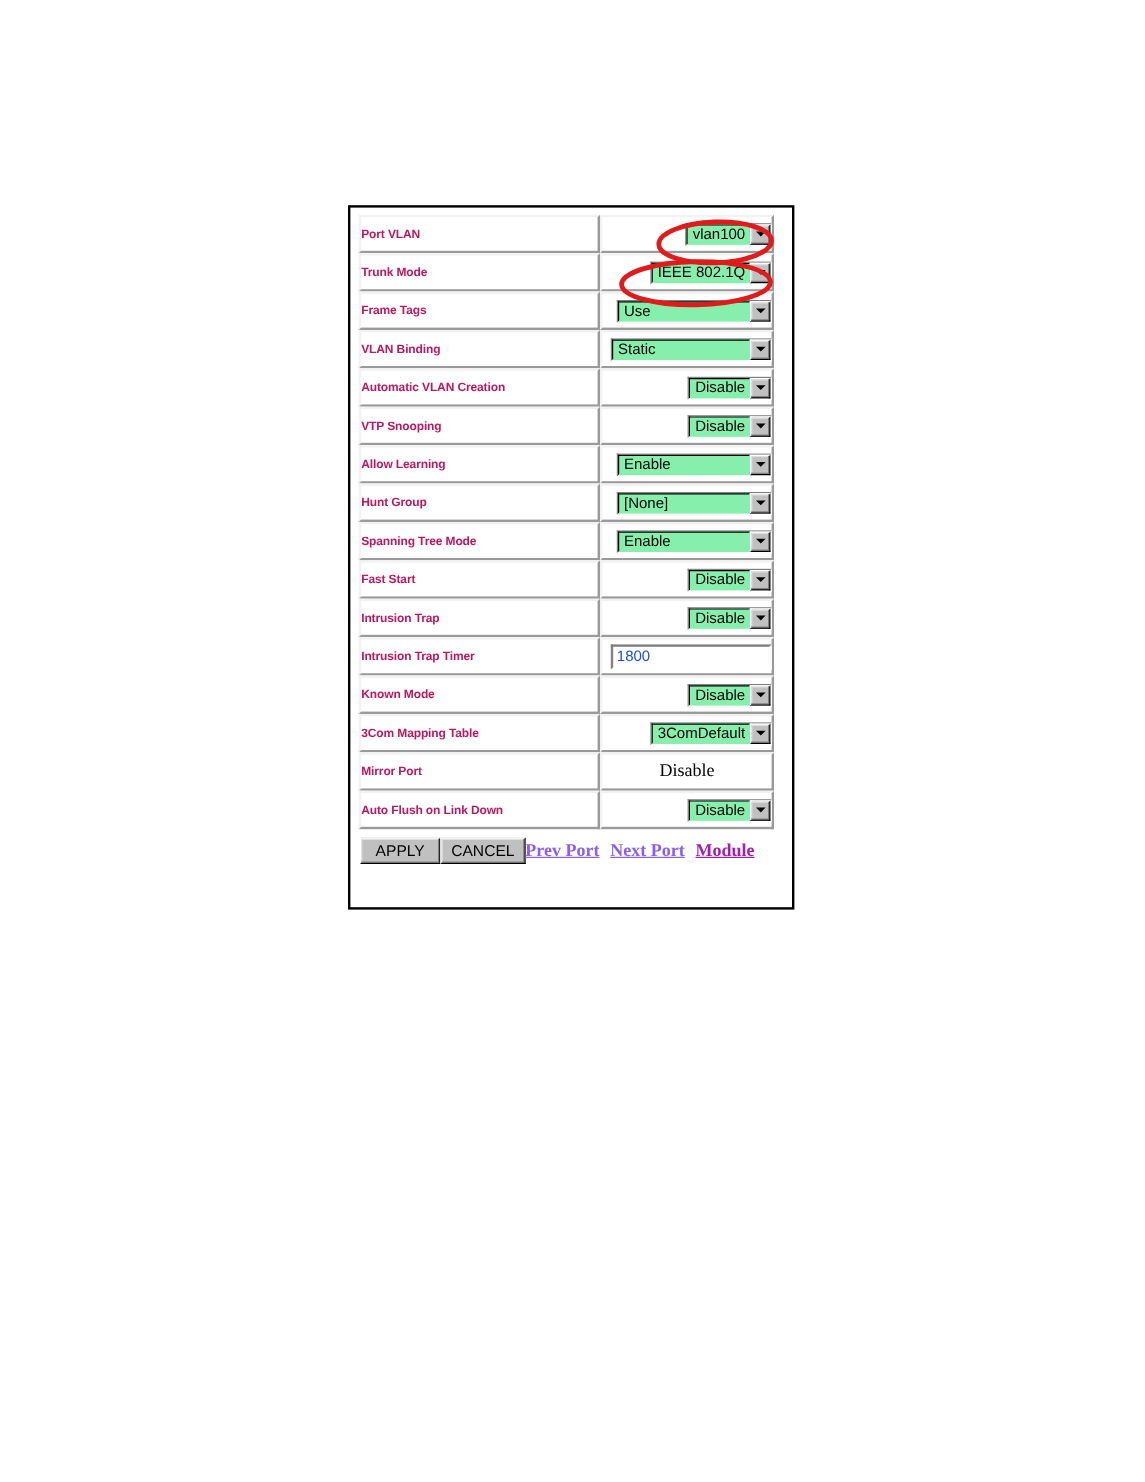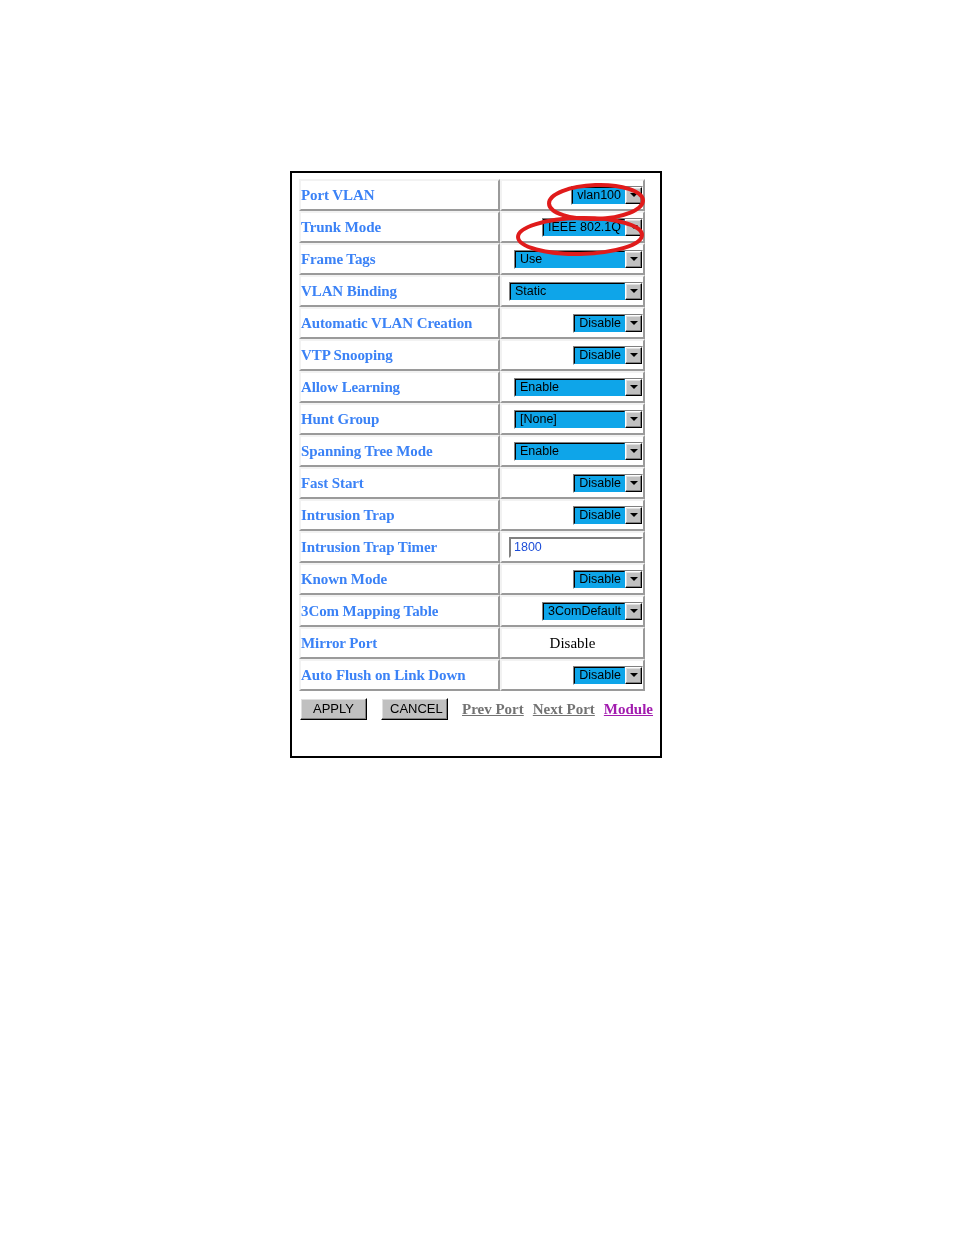--- a/index.html
+++ b/index.html
@@ -42,24 +42,24 @@
   table.cfg td {
     border: 2px solid;
     border-color: #f2f2f2 #9a9a9a #9a9a9a #f2f2f2;
     background: #ffffff;
     height: 28px;
     padding: 0;
     vertical-align: middle;
   }
   td.lbl {
     width: 197px;
-    font-family: Liberation Serif, serif;
+    font-family: Liberation Sans, sans-serif;
     font-weight: bold;
-    font-size: 15px;
-    color: #3b82f6;
+    font-size: 10px;
+    color: #be185d;
     padding-left: 7px;
     letter-spacing: -0.1px;
     white-space: nowrap;
   }
   td.val {
     width: 141px;
     text-align: right;
     padding-right: 3px;
   }
   td.val.plain {
@@ -86,21 +86,21 @@
     margin: 2px 0;
   }
   .sel > .sel-txt {
     display: flex;
     align-items: center;
     padding: 0 3px 0 4px;
     font-size: 12.5px;
     color: #000000;
     line-height: 1;
     white-space: nowrap;
-    background: #0ea5e9;
+    background: #86efac;
     flex: 1 1 auto;
     border: 1px solid;
     border-color: #000000 transparent transparent #000000;
   }
   .sel > .sel-btn {
     width: 17px;
     flex: 0 0 17px;
     background: #c0c0c0;
     border: 1px solid;
     border-color: #ffffff #000000 #000000 #ffffff;
@@ -151,36 +151,35 @@
     font-family: "Liberation Sans", "DejaVu Sans", sans-serif;
     font-size: 13px;
     color: #000000;
     background: #c0c0c0;
     border: 1px solid;
     border-color: #ffffff #000000 #000000 #ffffff;
     box-shadow: inset -1px -1px 0 #808080, inset 1px 1px 0 #dfdfdf;
     height: 22px;
     min-width: 67px;
     padding: 0 8px;
-    margin-right: 14px;
     cursor: default;
     line-height: 20px;
     text-align: center;
     box-sizing: border-box;
   }
   .lnk {
     font-family: "Liberation Serif", "DejaVu Serif", serif;
     font-weight: bold;
     font-size: 15px;
     text-decoration: underline;
     margin-right: 9px;
     white-space: nowrap;
     cursor: pointer;
   }
-  .lnk.unvisited { color: #737373; }
+  .lnk.unvisited { color: #8b5cf6; }
   .lnk.visited   { color: #a21caf; text-align: right; }
 
   
   #annotations {
     position: absolute;
     left: 0;
     top: 0;
     width: 954px;
     height: 1235px;
     pointer-events: none;

